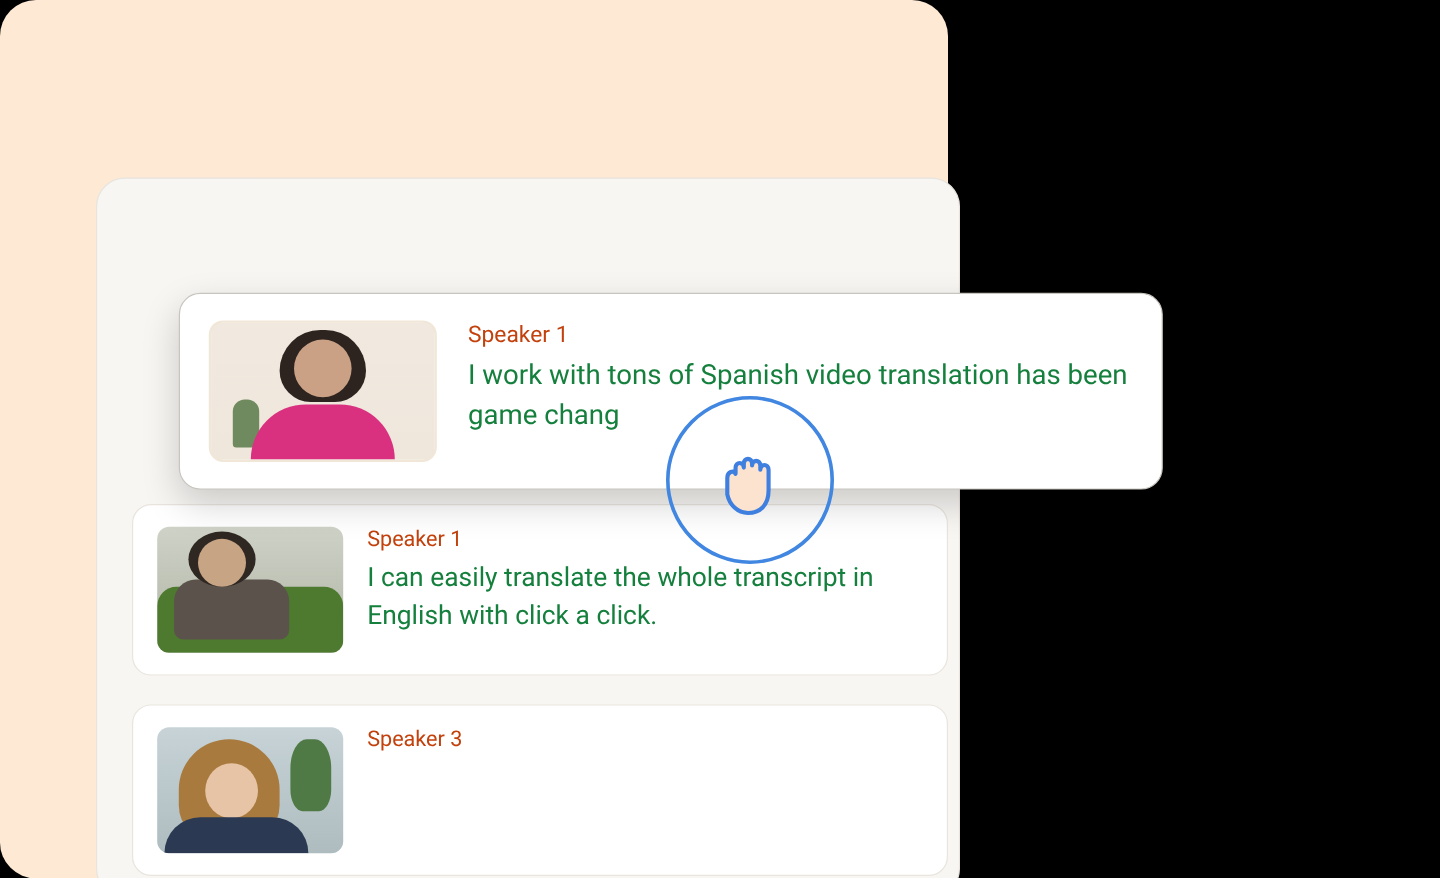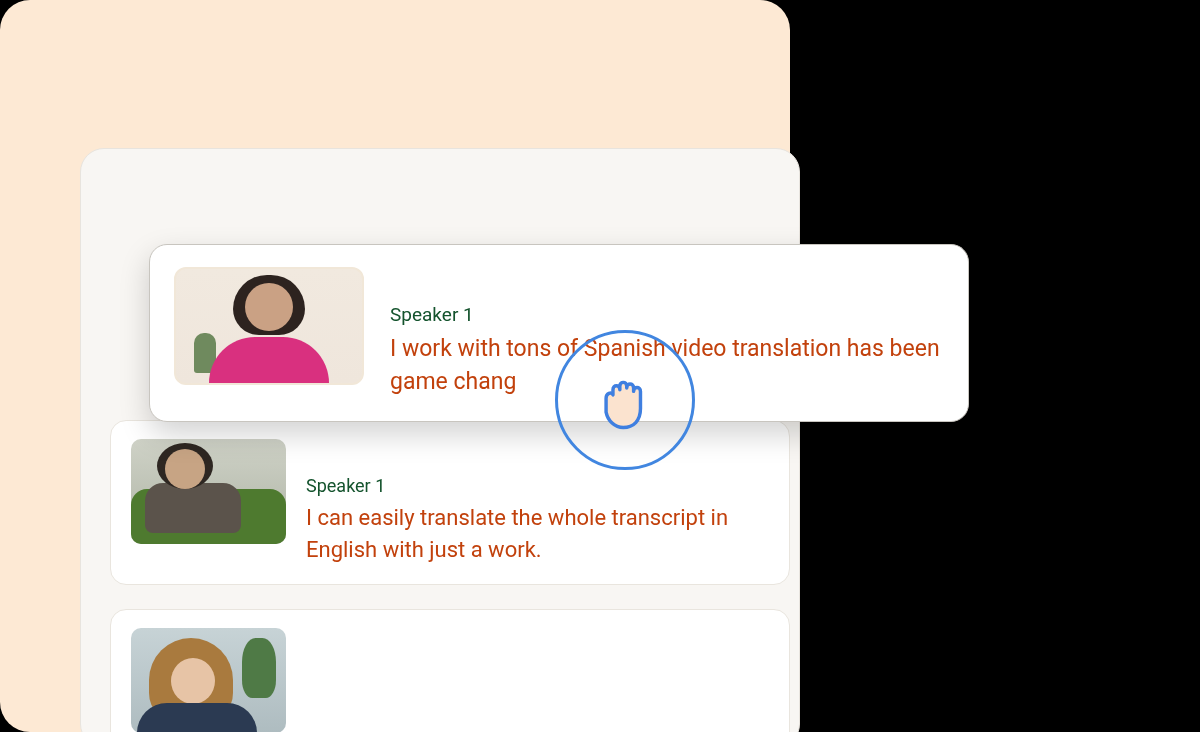--- a/index.html
+++ b/index.html
@@ -49,28 +49,27 @@
     .thumb {
       width: 155px;
       height: 105px;
       border-radius: 10px;
       flex-shrink: 0;
       position: relative;
       overflow: hidden;
     }
     .speaker-label {
       font-size: 18px;
-      color: #14532d;
+      color: #c2410c;
       margin-bottom: 6px;
-      margin-top: 36px;
     }
     .quote {
       font-size: 22px;
       line-height: 1.45;
-      color: #c2410c;
+      color: #15803d;
     }
 
     
     .card-floating {
       position: absolute;
       top: 244px;
       left: 149px;
       width: 820px;
       background: #fff;
       border: 1px solid #c8c5bf;
@@ -226,32 +225,33 @@
 
   <div class="card">
     <div class="thumb thumb-b">
       <div class="sofa"></div>
       <div class="torso"></div>
       <div class="hair"></div>
       <div class="person"></div>
     </div>
     <div>
       <div class="speaker-label">Speaker 1</div>
-      <div class="quote">I can easily translate the whole transcript in English with just a work.</div>
+      <div class="quote">I can easily translate the whole transcript in English with click a click.</div>
     </div>
   </div>
 
   <div class="card">
     <div class="thumb thumb-c">
       <div class="plant"></div>
       <div class="hair"></div>
       <div class="face"></div>
       <div class="shirt"></div>
     </div>
     <div>
+      <div class="speaker-label">Speaker 3</div>
     </div>
   </div>
 
 </div>
 
 <div class="card-floating">
   <div class="thumb thumb-a">
     <div class="hair"></div>
     <div class="person"></div>
     <div class="shirt"></div>

